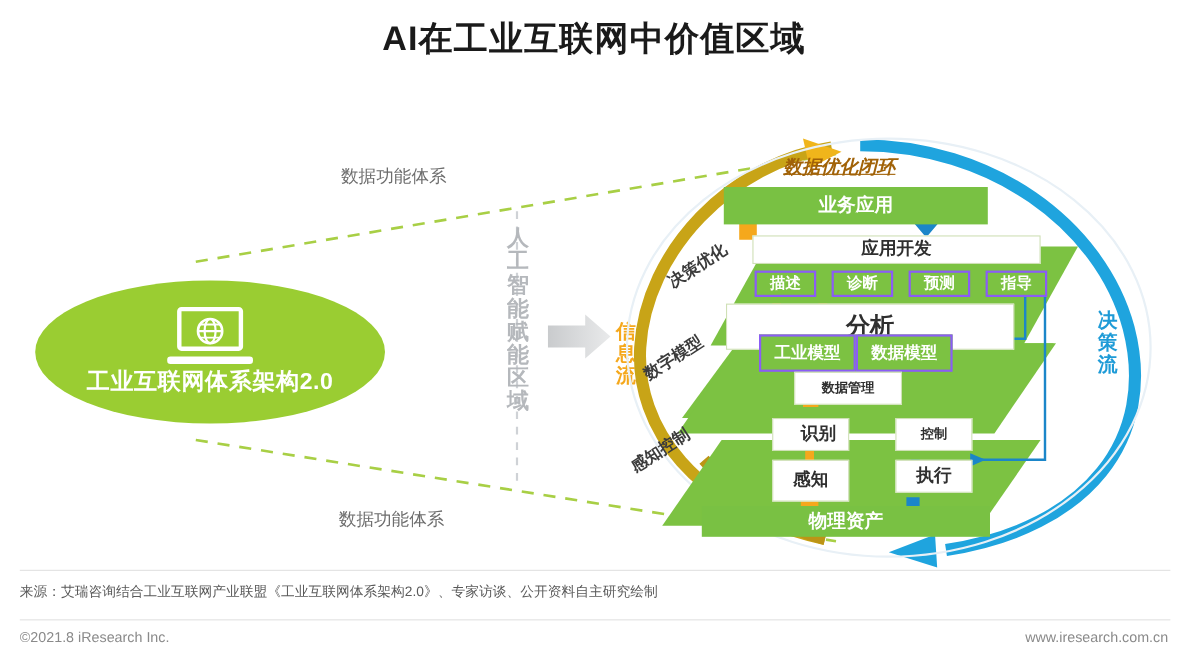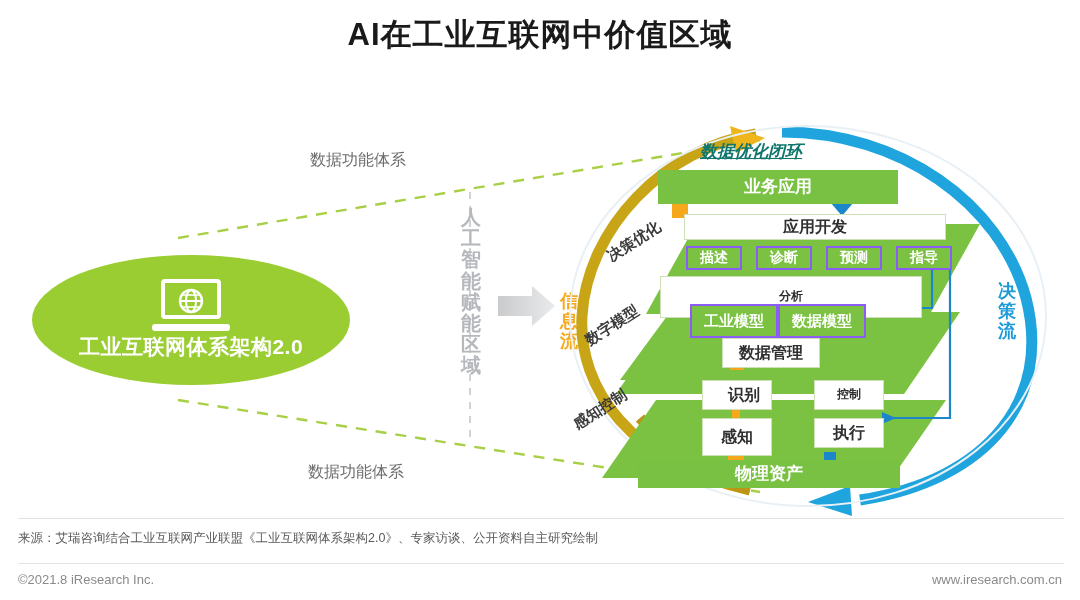--- a/index.html
+++ b/index.html
@@ -83,22 +83,22 @@
     position:absolute;box-sizing:border-box;
     display:flex;align-items:center;justify-content:center;
     font-weight:bold;text-align:center;line-height:1.12;
   }
   .box-white{background:#ffffff;border:1px solid #cfe0b6;color:#2f2f2f;}
   .box-green{background:#7CC242;border:2px solid #8b5cf6;color:#ffffff;}
   .bar-green{background:#79C143;color:#ffffff;}
 
   .closed-loop-title{
     position:absolute;
-    font-size:17px;font-weight:bold;font-style:italic;color:#0f766e;
-    text-decoration:underline;white-space:nowrap;
+    font-size:17px;font-weight:bold;font-style:italic;color:#a16207;
+    text-decoration:underline;white-space:nowrap;margin-left:12px;
   }
 
   
   .divider{
     position:absolute;left:18px;top:518px;width:1046px;height:1px;background:#e2e2e2;
   }
   .source{
     position:absolute;left:18px;top:530px;
     font-size:12.5px;color:#595959;white-space:nowrap;
   }
@@ -227,26 +227,26 @@
 
     <div class="box bar-green" style="left:98px;top:52px;width:240px;height:34px;font-size:17px;">业务应用</div>
 
     <div class="box box-white" style="left:124px;top:96px;width:262px;height:26px;font-size:16px;">应用开发</div>
 
     <div class="box box-green" style="left:126px;top:128px;width:56px;height:24px;font-size:14px;">描述</div>
     <div class="box box-green" style="left:196px;top:128px;width:56px;height:24px;font-size:14px;">诊断</div>
     <div class="box box-green" style="left:266px;top:128px;width:56px;height:24px;font-size:14px;">预测</div>
     <div class="box box-green" style="left:336px;top:128px;width:56px;height:24px;font-size:14px;">指导</div>
 
-    <div class="box box-white" style="left:100px;top:158px;width:262px;height:42px;font-size:12px;">分析</div>
+    <div class="box box-white" style="left:100px;top:158px;width:262px;height:42px;font-size:22px;">分析</div>
 
     <div class="box box-green" style="left:130px;top:186px;width:88px;height:34px;font-size:15px;">工业模型</div>
     <div class="box box-green" style="left:218px;top:186px;width:88px;height:34px;font-size:15px;text-align:right;">数据模型</div>
 
-    <div class="box box-white" style="left:162px;top:220px;width:98px;height:30px;font-size:16px;">数据管理</div>
+    <div class="box box-white" style="left:162px;top:220px;width:98px;height:30px;font-size:12px;">数据管理</div>
 
 
     <div class="box box-white" style="left:142px;top:262px;width:70px;height:30px;font-size:16px;padding-left:14px;">识别</div>
     <div class="box box-white" style="left:142px;top:300px;width:70px;height:38px;font-size:16px;">感知</div>
 
     <div class="box box-white" style="left:254px;top:262px;width:70px;height:30px;font-size:12px;">控制</div>
     <div class="box box-white" style="left:254px;top:300px;width:70px;height:30px;font-size:16px;">执行</div>
 
     <div class="box bar-green" style="left:78px;top:342px;width:262px;height:28px;font-size:17px;">物理资产</div>
 

